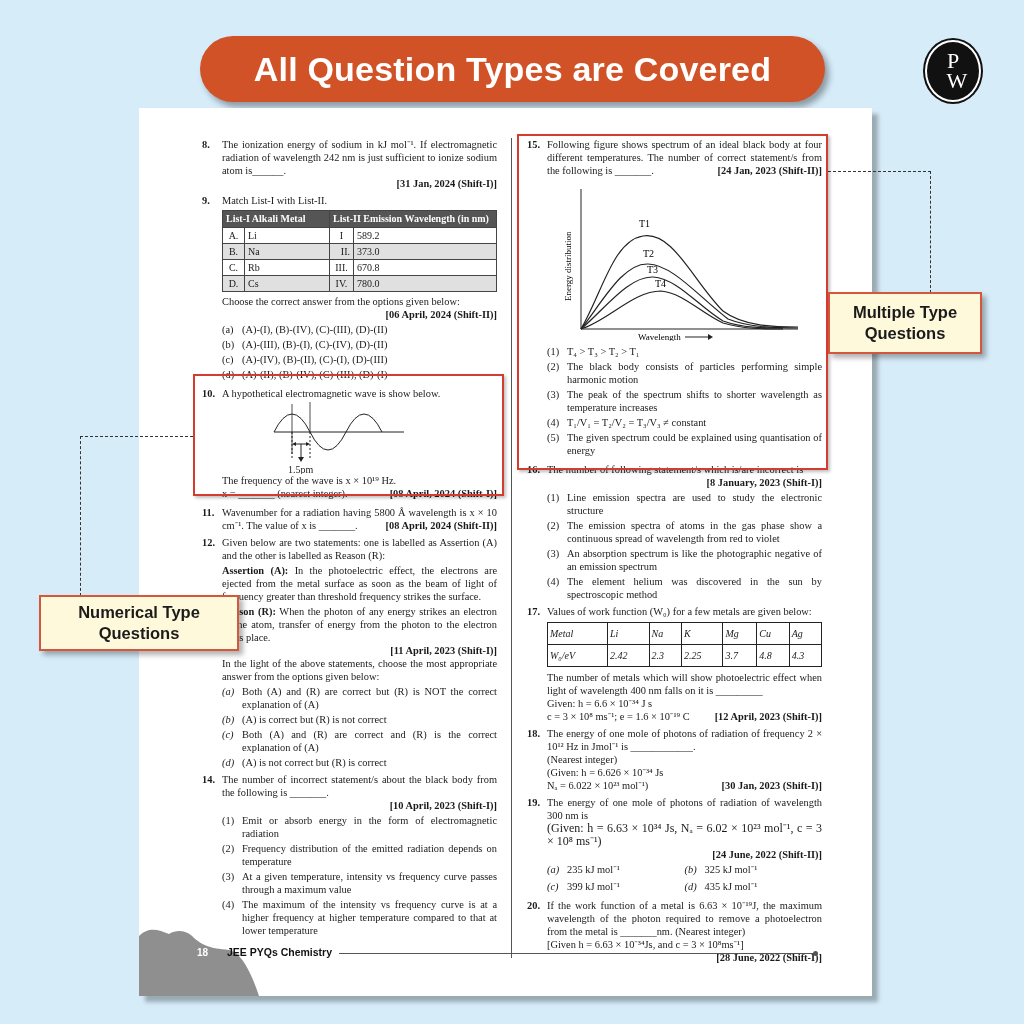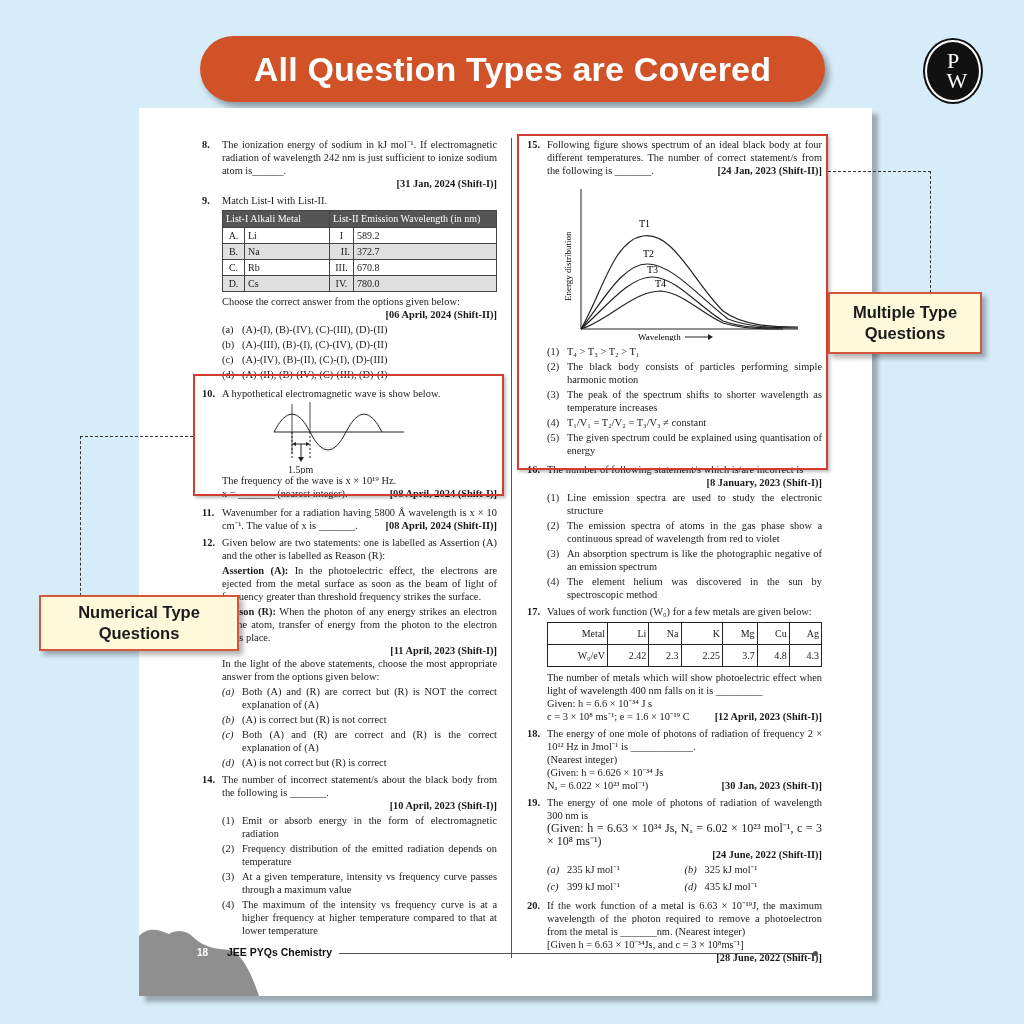--- a/index.html
+++ b/index.html
@@ -22,25 +22,25 @@
 
   .q { position: relative; padding-left: 20px; margin-bottom: 4px; text-align: justify; }
   .q .num { position: absolute; left: 0; top: 0; font-weight: 700; }
   .q .ref { display: block; text-align: right; font-weight: 700; }
   .q .ref.inline { display: inline; float: right; }
   .opt { position: relative; padding-left: 20px; margin: 2px 0; text-align: justify; }
   .opt .lbl { position: absolute; left: 0; top: 0; }
   b { font-weight: 700; }
 
   table.match { width: 100%; border-collapse: collapse; margin: 3px 0; font-size: 10px; }
-  table.match th { background: #555; color: #fff; font-weight: 400; padding: 2px 3px; border: 1px solid #444; line-height: 12px; }
+  table.match th { background: #555; color: #fff; font-weight: 700; padding: 2px 3px; border: 1px solid #444; line-height: 12px; }
   table.match td { border: 1px solid #444; padding: 1px 3px; }
   table.match tr.shade td { background: #e0e0e0; }
 
-  table.wf { width: 100%; border-collapse: collapse; margin: 4px 0; font-size: 10px; text-align: right; }
+  table.wf { width: 100%; border-collapse: collapse; margin: 4px 0; font-size: 10px; text-align: left; font-style: italic; }
   table.wf td { border: 1px solid #222; padding: 4px 2px; }
 
   .highlight { position: absolute; border: 2px solid #d33c2e; box-shadow: 2px 2px 3px rgba(0,0,0,0.25); pointer-events: none; }
 
   .callout { position: absolute; background: #fff9dc; border: 2px solid #d3573c; box-shadow: 4px 4px 5px rgba(0,0,0,0.3); font-family: "Liberation Sans", sans-serif; font-weight: 700; font-size: 16.5px; line-height: 21px; text-align: center; display: flex; align-items: center; justify-content: center; color: #1b1b1b; }
   .dash { position: absolute; border: 0 dashed #333; }
 
   .footer-wave { position: absolute; left: 0; bottom: 0; width: 200px; height: 70px; }
   .footer { position: absolute; left: 58px; top: 838px; display: flex; align-items: center; font-family: "Liberation Sans", sans-serif; }
   .footer .pg { color: #fff; font-weight: 700; font-size: 10px; width: 24px; }
@@ -84,21 +84,21 @@
         <tr>
           <td style="width:22px;text-align:center">A.</td>
           <td style="width:85px">Li</td>
           <td style="width:24px;text-align:center">I</td>
           <td>589.2</td>
         </tr>
         <tr class="shade">
           <td style="text-align:center">B.</td>
           <td>Na</td>
           <td style="text-align:right">II.</td>
-          <td>372.7</td>
+          <td>373.0</td>
         </tr>
         <tr>
           <td style="text-align:center">C.</td>
           <td>Rb</td>
           <td style="text-align:center">III.</td>
           <td>670.8</td>
         </tr>
         <tr class="shade">
           <td style="text-align:center">D.</td>
           <td>Cs</td>

